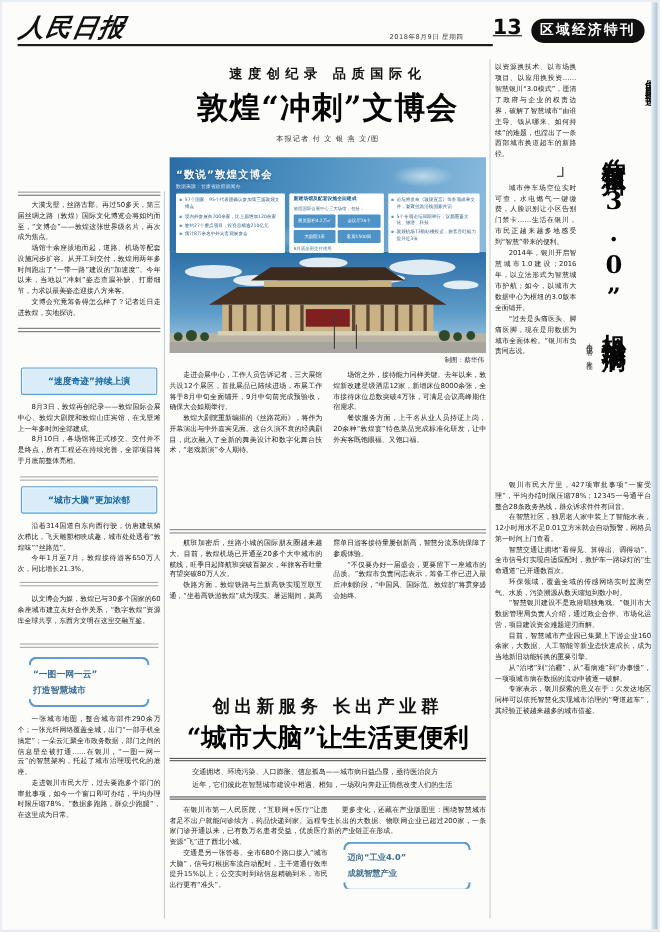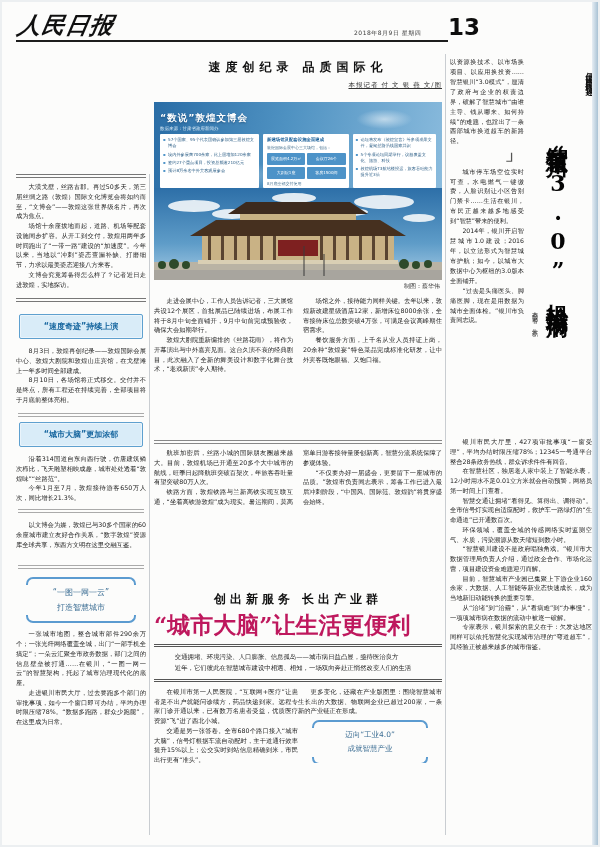--- a/index.html
+++ b/index.html
@@ -6,49 +6,49 @@
   #page{position:relative;width:600px;height:847px;background:#fcfcfb;overflow:hidden;
         font-family:"DejaVu Sans","Liberation Sans",sans-serif;color:#1c1c1c;
         outline:1px solid #aebdc8;border:2px solid #eceff1;box-sizing:border-box;}
   #right-edge{position:absolute;right:0;top:0;width:6px;height:100%;
         background:linear-gradient(90deg,#e7eef4,#a9c2d4);}
   
   #masthead{position:absolute;left:16px;top:8px;font-family:"DejaVu Serif","Liberation Serif",serif;
         font-style:italic;font-weight:bold;font-size:23px;transform:skewX(-10deg);letter-spacing:1px;color:#101010;}
   #header-rule{position:absolute;left:14px;top:38px;width:432px;border-top:2px solid #1d1d1d;}
   #header-date{position:absolute;left:352px;top:27px;font-size:6px;color:#3a3a3a;letter-spacing:.5px;}
-  #page-number{position:absolute;left:446px;top:12px;font-size:23px;font-weight:bold;color:#0d0d0d;}
+  #page-number{position:absolute;left:446px;top:12px;font-size:19px;font-weight:bold;color:#0d0d0d;text-decoration:underline;}
   #section-badge{position:absolute;left:481px;top:15px;background:#101010;color:#fff;
         font-size:12.5px;font-weight:bold;letter-spacing:2px;padding:2px 8px 3px;border-radius:11px;}
   
   .vline{position:absolute;top:52px;bottom:10px;border-left:1px solid #c9cdd1;}
   
   .small-text p{margin:0;text-indent:2em;}
   .small-text{font-size:6.3px;line-height:1.55;text-align:justify;color:#222;}
   .dbl-rule{border-top:1px solid #777;border-bottom:1px solid #777;height:2px;}
   .sep{border-top:1px solid #aaa;border-bottom:1px solid #aaa;height:2px;margin:5px 2px;}
   
   #col-left{position:absolute;left:14px;top:172px;width:130px;height:665px;overflow:hidden;}
   #col-left .lede{height:116px;overflow:hidden;margin-top:4px;}
   .blue-box{background:#d9ecf8;border:1px solid #5ea0cf;border-radius:2px;margin:0 3px;
         padding:6px 4px;text-align:center;font-weight:bold;font-size:8px;color:#15659e;
         box-shadow:inset 0 0 0 1px #eaf4fb;}
   .sec-text{overflow:hidden;margin-top:7px;}
-  .bracket-box{position:relative;margin:8px 10px 6px;padding:8px 4px;text-align:center;
-        font-size:8px;font-weight:normal;color:#3c6e94;line-height:1.9;}
+  .bracket-box{position:relative;margin:8px 10px 6px;padding:8px 4px;text-align:left;
+        font-size:8px;font-weight:bold;color:#3c6e94;line-height:1.9;}
   .bracket-box::before{content:"";position:absolute;left:0;right:0;top:0;height:6px;
         border:2px solid #5b9bd0;border-bottom:none;border-radius:7px 7px 0 0;}
   .bracket-box::after{content:"";position:absolute;left:0;right:0;bottom:0;height:6px;
         border:2px solid #5b9bd0;border-top:none;border-radius:0 0 7px 7px;}
   
   #col-center{position:absolute;left:152px;top:52px;width:288px;height:786px;overflow:hidden;}
   .kicker{text-align:center;font-size:12px;font-weight:bold;letter-spacing:5px;margin-top:5px;color:#111;}
   .headline-main{text-align:center;font-size:28px;font-weight:bold;letter-spacing:1px;margin-top:3px;
         font-family:"DejaVu Serif","Liberation Serif",serif;color:#060606;}
-  .byline{text-align:right;font-size:6.5px;color:#333;margin:5px 0 12px;letter-spacing:1px;text-decoration:underline;}
+  .byline{text-align:center;font-size:6.5px;color:#333;margin:5px 0 12px;letter-spacing:1px;}
   #infographic{height:86px;position:relative;padding:4px 6px;box-sizing:border-box;
         background:
          radial-gradient(40px 14px at 80% 20%,rgba(255,255,255,.55),rgba(255,255,255,0) 70%),
          radial-gradient(60px 18px at 30% 85%,rgba(255,255,255,.35),rgba(255,255,255,0) 70%),
          linear-gradient(100deg,#2a6da6,#4f92c2 45%,#8abbdd);}
   .ig-title{color:#fff;font-size:9.5px;font-weight:bold;letter-spacing:1px;text-shadow:0 1px 2px rgba(0,40,80,.5);}
   .ig-sub{color:#d8eaf6;font-size:4.5px;margin-top:1px;}
   .ig-cards{display:flex;gap:4px;margin-top:3px;}
   .ig-card{background:#fff;border-radius:1px;padding:3px 3px;font-size:4.2px;line-height:1.5;
         color:#2c5e86;height:54px;overflow:hidden;box-sizing:border-box;}
@@ -59,23 +59,23 @@
   .ig-mid-line{font-size:4px;color:#44708f;margin-bottom:2px;}
   .ig-btns{display:grid;grid-template-columns:1fr 1fr;gap:2px;}
   .ig-btns div{background:#4d93c8;color:#fff;font-size:4px;text-align:center;padding:3px 1px;border-radius:1px;}
   .ig-mid-foot{font-size:4px;color:#44708f;margin-top:2px;}
   #photo{display:block;width:288px;height:92px;}
   .caption{text-align:right;font-size:6px;color:#333;margin:2px 2px 5px;}
   .body-cols{column-count:2;column-gap:10px;height:140px;overflow:hidden;}
   .center-div{border-top:1px solid #888;border-bottom:1px solid #888;height:2px;margin:4px 0;}
   .body-cols.b2{height:132px;margin-top:2px;}
   
-  .kicker2{text-align:center;font-size:12px;font-weight:bold;letter-spacing:4px;margin-top:11px;color:#111;}
-  .headline2{text-align:left;font-size:23px;font-weight:bold;margin-top:2px;
-        font-family:"DejaVu Serif","Liberation Serif",serif;color:#be185d;}
+  .kicker2{text-align:center;font-size:16px;font-weight:bold;letter-spacing:4px;margin-top:11px;color:#111;}
+  .headline2{text-align:center;font-size:23px;font-weight:bold;margin-top:2px;
+        font-family:"DejaVu Serif","Liberation Serif",serif;color:#000000;}
   .pullquote{border-top:3px double #555;border-bottom:3px double #555;padding:5px 8px;margin-top:3px;
         font-size:6.4px;line-height:1.7;text-align:justify;color:#222;}
   .pullquote p{margin:0;text-indent:2em;}
   .bottom-body{display:flex;margin-top:5px;height:76px;overflow:hidden;}
   .bottom-body .bc{flex:1;}
   .bracket-box.ind{margin:4px 14px;font-size:7.5px;color:#3c6e94;}
   
   #col-right{position:absolute;left:448px;top:55px;width:142px;height:782px;overflow:hidden;}
   .top-row{display:flex;height:376px;overflow:hidden;}
   .rq-strip{width:74px;flex:none;}
@@ -97,34 +97,35 @@
 </style>
 </head>
 <body>
 
 <div id="page">
 
   <div id="masthead">人民日报</div>
   <div id="header-rule"></div>
   <div id="header-date">2018年8月9日 星期四</div>
   <div id="page-number">13</div>
+  <div id="section-badge">区域经济特刊</div>
 
   <div class="vline" style="left:147px;top:172px;"></div>
   <div class="vline" style="left:443px;"></div>
 
   <div id="col-left">
     <div class="dbl-rule"></div>
     <div class="lede small-text">
         <p>大漠戈壁，丝路古郡。再过50多天，第三届丝绸之路（敦煌）国际文化博览会将如约而至，“文博会”——敦煌这张世界级名片，再次成为焦点。</p>
         <p>场馆十余座拔地而起，道路、机场等配套设施同步扩容。从开工到交付，敦煌用两年多时间跑出了“一带一路”建设的“加速度”。今年以来，当地以“冲刺”姿态查漏补缺、打磨细节，力求以最美姿态迎接八方来客。</p>
         <p>文博会究竟筹备得怎么样了？记者近日走进敦煌，实地探访。</p>
       </div>
     <div class="dbl-rule"></div>
 
-    <div class="blue-box" style="margin-top:12px;">“速度奇迹”持续上演</div>
+    <div class="blue-box" style="margin-top:32px;">“速度奇迹”持续上演</div>
     <div class="sec-text small-text" style="height:62px;">
         <p>8月3日，敦煌再创纪录——敦煌国际会展中心、敦煌大剧院和敦煌山庄宾馆，在戈壁滩上一年多时间全部建成。</p>
         <p>8月10日，各场馆将正式移交。交付并不是终点，所有工程还在持续完善，全部项目将于月底前整体亮相。</p>
       </div>
     <div class="sep"></div>
 
     <div class="blue-box">“城市大脑”更加浓郁</div>
     <div class="sec-text small-text" style="height:50px;">
         <p>沿着314国道自东向西行驶，仿唐建筑鳞次栉比，飞天雕塑相映成趣，城市处处透着“敦煌味”“丝路范”。</p>
         <p>今年1月至7月，敦煌接待游客650万人次，同比增长21.3%。</p>
@@ -141,20 +142,21 @@
       <div>打造智慧城市</div>
     </div>
     <div class="small-text" style="height:134px;overflow:hidden;">
         <p>一张城市地图，整合城市部件290余万个；一张光纤网络覆盖全城，出门“一部手机全搞定”；一朵云汇聚全市政务数据，部门之间的信息壁垒被打通……在银川，“一图一网一云”的智慧架构，托起了城市治理现代化的底座。</p>
         <p>走进银川市民大厅，过去要跑多个部门的审批事项，如今一个窗口即可办结，平均办理时限压缩78%。“数据多跑路，群众少跑腿”，在这里成为日常。</p>
       </div>
   </div>
 
   <div id="col-center">
     <div class="kicker">速度创纪录 品质国际化</div>
+    <div class="headline-main">敦煌“冲刺”文博会</div>
     <div class="byline">本报记者 付 文 银 燕 文/图</div>
 
     <div id="infographic">
       <span class="ig-title">“数说”敦煌文博会</span>
       <div class="ig-sub">数据来源：甘肃省政府新闻办</div>
       <div class="ig-cards">
         <div class="ig-card c1">
             <p>57个国家、95个代表团确认参加第三届敦煌文博会</p>
             <p>境内外参展商700余家，比上届增加120余家</p>
             <p>签约27个重点项目，投资总额逾210亿元</p>

